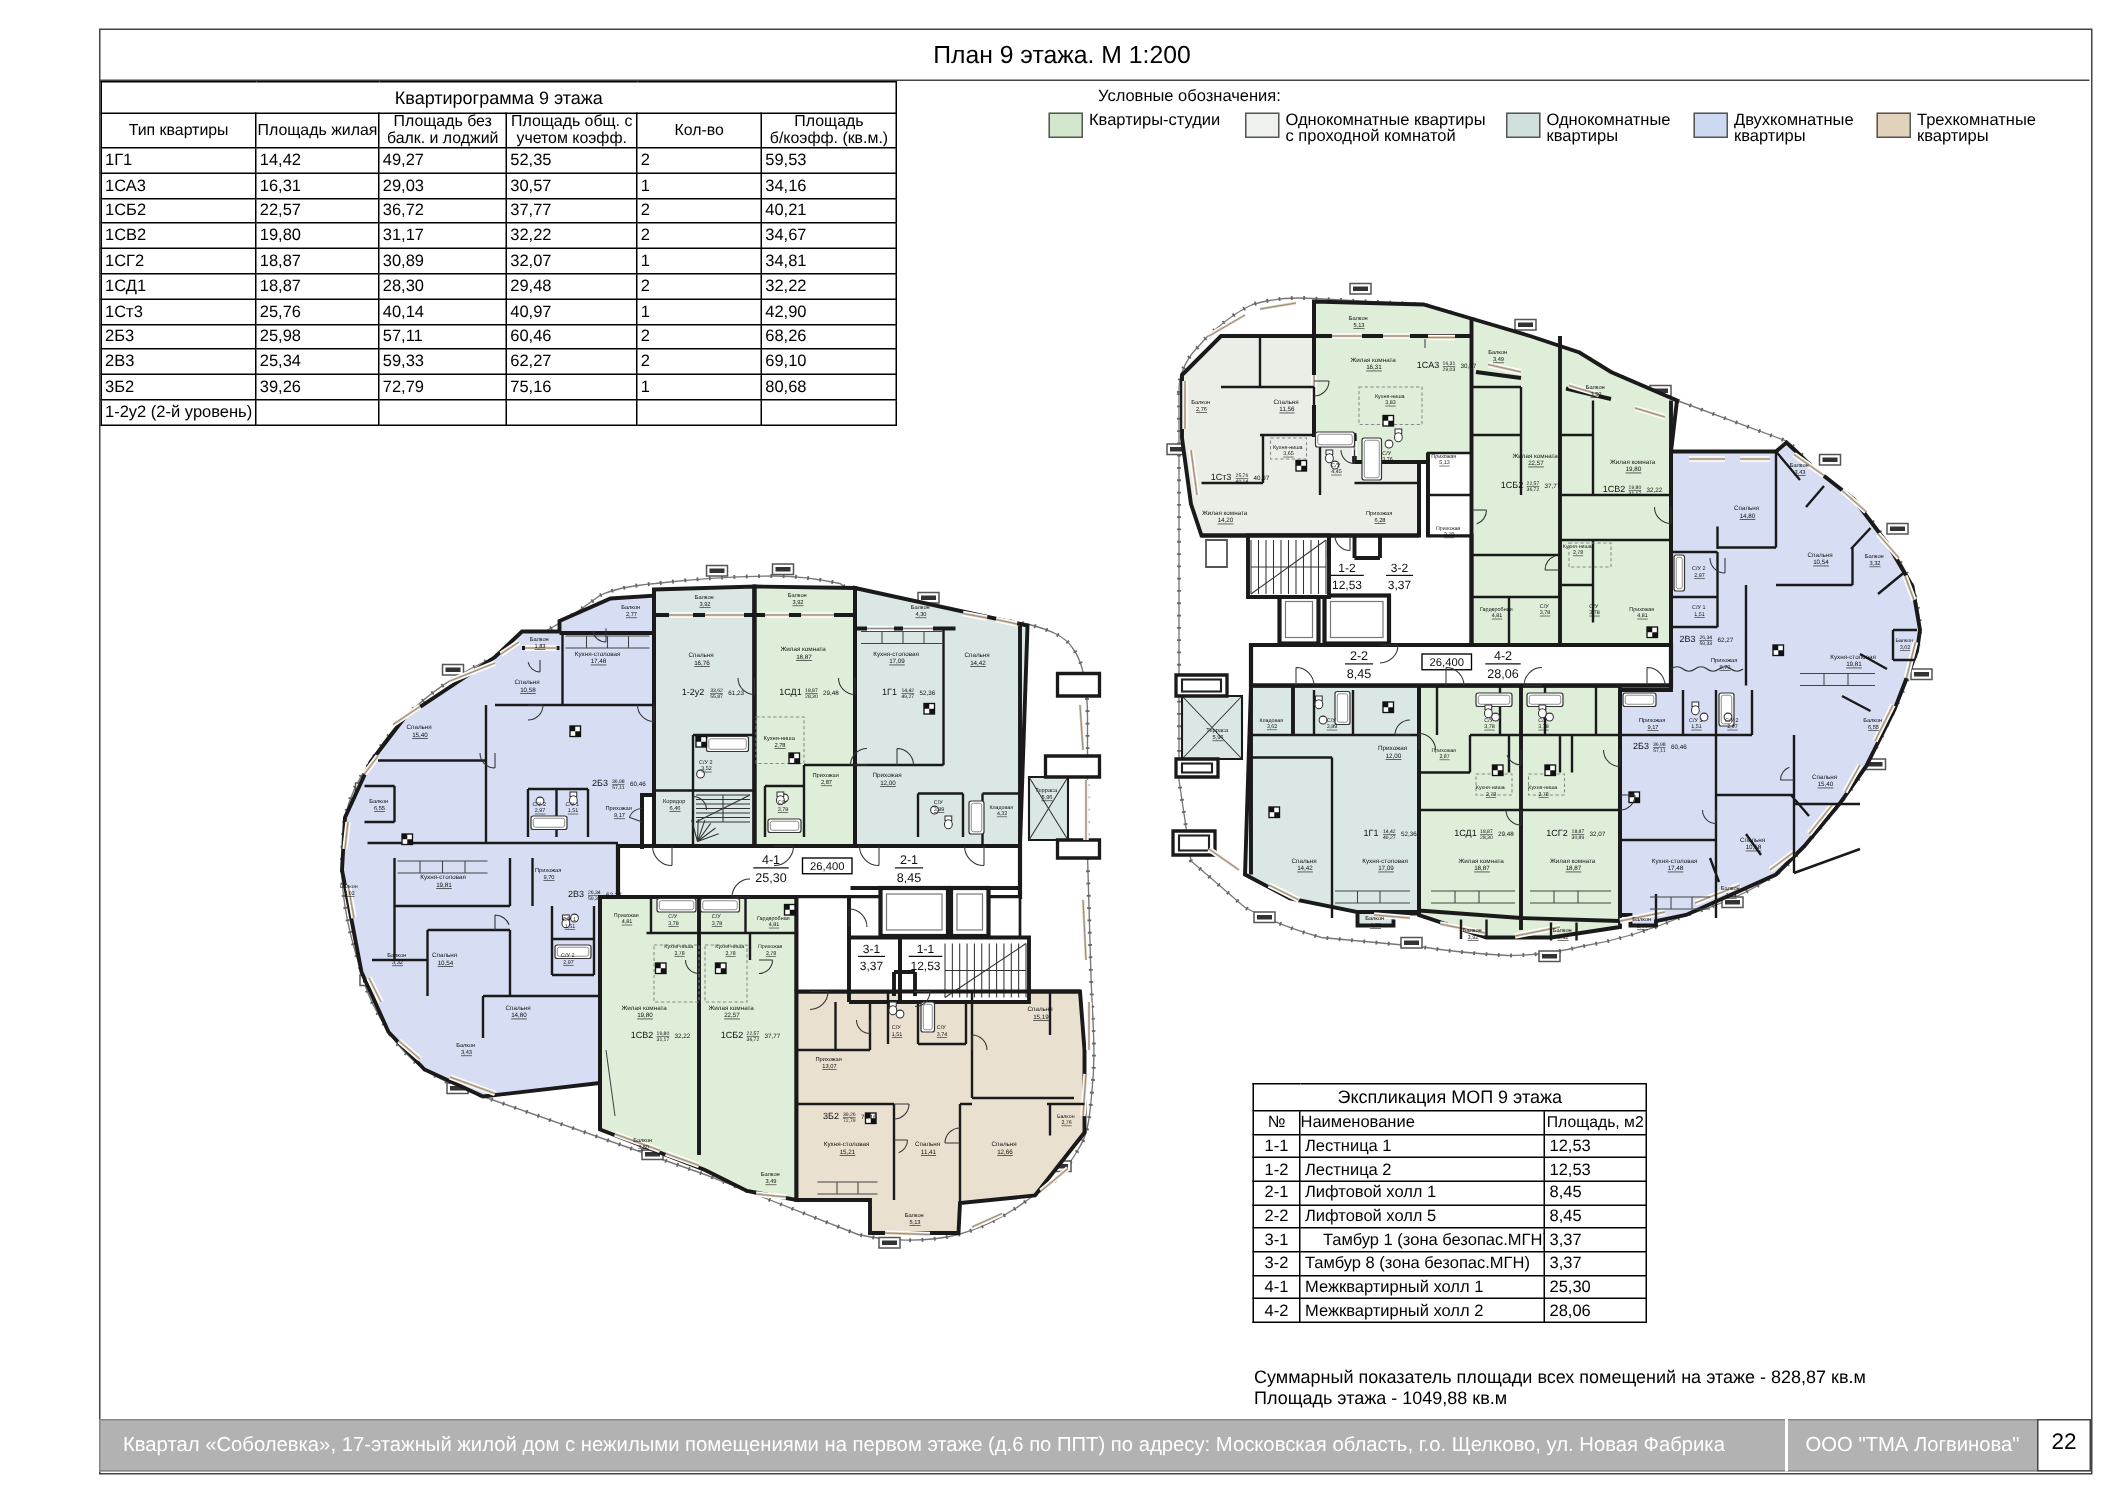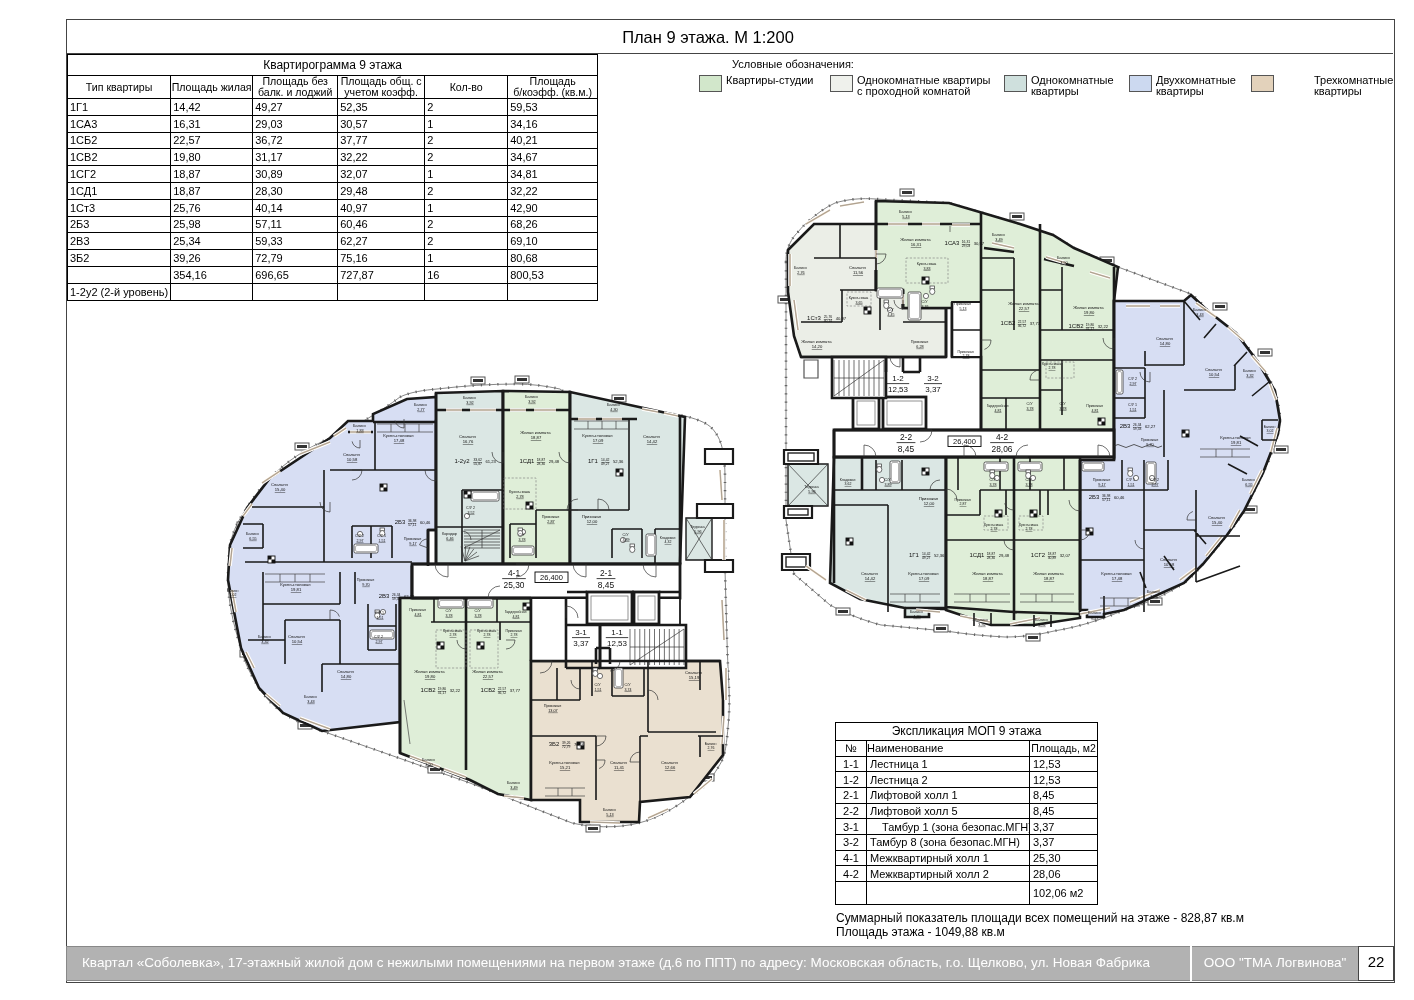--- a/index.html
+++ b/index.html
@@ -100,28 +100,20 @@
       </tr>
       <tr>
         <td style="height:15.8px;font-size:11px;padding:0 2px;white-space:nowrap;">3Б2</td>
         <td style="height:15.8px;font-size:11px;padding:0 2px;white-space:nowrap;">39,26</td>
         <td style="height:15.8px;font-size:11px;padding:0 2px;white-space:nowrap;">72,79</td>
         <td style="height:15.8px;font-size:11px;padding:0 2px;white-space:nowrap;">75,16</td>
         <td style="height:15.8px;font-size:11px;padding:0 2px;white-space:nowrap;">1</td>
         <td style="height:15.8px;font-size:11px;padding:0 2px;white-space:nowrap;">80,68</td>
       </tr>
       <tr>
-        <td style="height:15.8px;font-size:11px;padding:0 2px;white-space:nowrap;"></td>
-        <td style="height:15.8px;font-size:11px;padding:0 2px;white-space:nowrap;">354,16</td>
-        <td style="height:15.8px;font-size:11px;padding:0 2px;white-space:nowrap;">696,65</td>
-        <td style="height:15.8px;font-size:11px;padding:0 2px;white-space:nowrap;">727,87</td>
-        <td style="height:15.8px;font-size:11px;padding:0 2px;white-space:nowrap;">16</td>
-        <td style="height:15.8px;font-size:11px;padding:0 2px;white-space:nowrap;">800,53</td>
-      </tr>
-      <tr>
         <td style="height:15.8px;font-size:11px;padding:0 2px;white-space:nowrap;">1-2у2 (2-й уровень)</td>
         <td style="height:15.8px;font-size:11px;padding:0 2px;white-space:nowrap;"></td>
         <td style="height:15.8px;font-size:11px;padding:0 2px;white-space:nowrap;"></td>
         <td style="height:15.8px;font-size:11px;padding:0 2px;white-space:nowrap;"></td>
         <td style="height:15.8px;font-size:11px;padding:0 2px;white-space:nowrap;"></td>
         <td style="height:15.8px;font-size:11px;padding:0 2px;white-space:nowrap;"></td>
       </tr>
     </tbody>
   </table>
 
@@ -133,21 +125,21 @@
 <div class="abs" style="left:830px;top:75px;width:21px;height:15px;background:#eff1ec;border:1px solid #555;"></div>
 <div class="abs" style="left:857px;top:75px;font-size:11px;line-height:11px;">Однокомнатные квартиры<br>с проходной комнатой</div>
 
 <div class="abs" style="left:1004px;top:75px;width:21px;height:15px;background:#cfe0dd;border:1px solid #555;"></div>
 <div class="abs" style="left:1031px;top:75px;font-size:11px;line-height:11px;">Однокомнатные<br>квартиры</div>
 
 <div class="abs" style="left:1129px;top:75px;width:21px;height:15px;background:#ccd9f0;border:1px solid #555;"></div>
 <div class="abs" style="left:1156px;top:75px;font-size:11px;line-height:11px;">Двухкомнатные<br>квартиры</div>
 
 <div class="abs" style="left:1251px;top:75px;width:21px;height:15px;background:#e3d2bb;border:1px solid #555;"></div>
-<div class="abs" style="left:1314px;top:75px;font-size:11px;line-height:11px;">Трехкомнатные<br>квартиры</div>
+<div class="abs" style="left:1278px;top:75px;font-size:11px;line-height:11px;">Трехкомнатные<br>квартиры</div>
 
 <table class="abs" style="left:835px;top:722px;table-layout:fixed;width:262px;">
     <colgroup>
       <col style="width:31px">
       <col style="width:163px">
       <col style="width:68px">
     </colgroup>
     <tbody>
       <tr>
         <td colspan="3" style="height:16.6px;text-align:center;font-size:12px;">Экспликация МОП 9 этажа</td>
@@ -189,25 +181,20 @@
       </tr>
       <tr>
         <td style="height:14.7px;text-align:center;font-size:11px;">4-1</td>
         <td style="font-size:11px;padding:0 3px;white-space:nowrap;overflow:hidden;">Межквартирный холл 1</td>
         <td style="font-size:11px;padding:0 3px;white-space:nowrap;">25,30</td>
       </tr>
       <tr>
         <td style="height:14.7px;text-align:center;font-size:11px;">4-2</td>
         <td style="font-size:11px;padding:0 3px;white-space:nowrap;overflow:hidden;">Межквартирный холл 2</td>
         <td style="font-size:11px;padding:0 3px;white-space:nowrap;">28,06</td>
-      </tr>
-      <tr>
-        <td style="height:22px;text-align:center;font-size:11px;"></td>
-        <td style="font-size:11px;padding:0 3px;white-space:nowrap;overflow:hidden;"></td>
-        <td style="font-size:11px;padding:0 3px;white-space:nowrap;">102,06 м2</td>
       </tr>
     </tbody>
   </table>
 
 <div class="abs" style="left:836px;top:911px;font-size:12px;">Суммарный показатель площади всех помещений на этаже - 828,87 кв.м</div>
 
 <div class="abs" style="left:836px;top:925px;font-size:12px;">Площадь этажа - 1049,88 кв.м</div>
 
 <div class="abs" style="left:66px;top:946px;width:1328px;height:35px;background:#b2b2b2;border:1px solid #888;box-sizing:border-box;"></div>
 <div class="abs" style="left:82px;top:955px;font-size:13.5px;color:#fff;">Квартал «Соболевка», 17-этажный жилой дом с нежилыми помещениями на первом этаже (д.6 по ППТ) по адресу: Московская область, г.о. Щелково, ул. Новая Фабрика</div>

